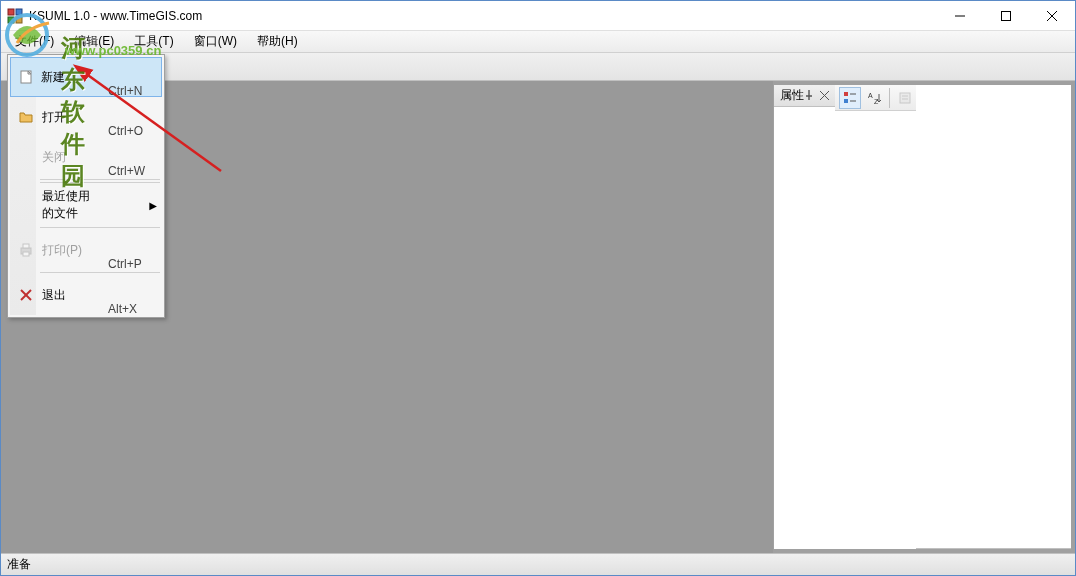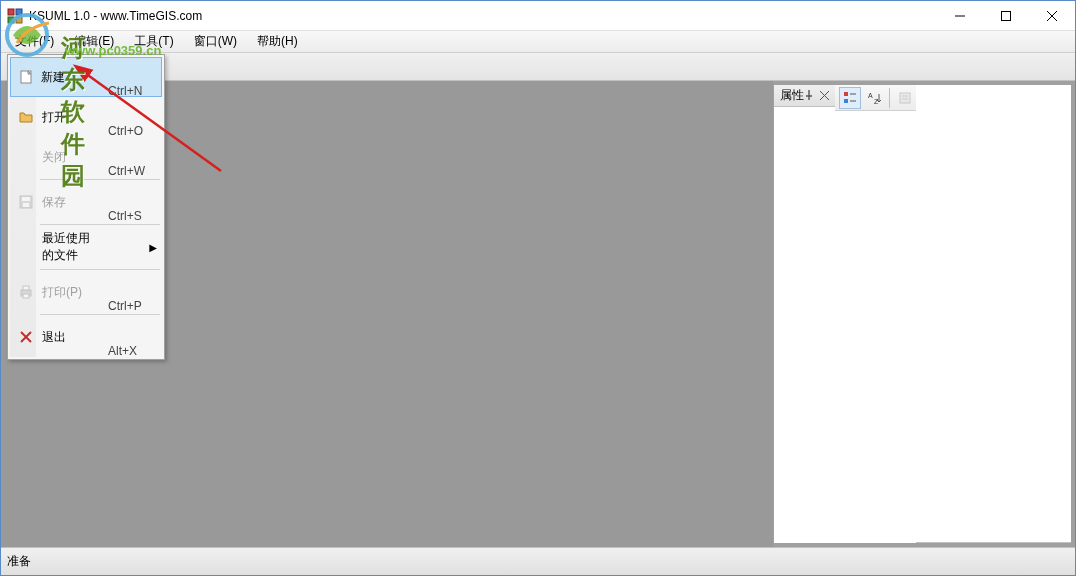--- a/index.html
+++ b/index.html
@@ -24,21 +24,21 @@
     .canvas-area { flex:1; background:#999999; }
     
     .props-panel { width: 298px; background:#fff; display:flex; flex-direction:row; border-left:1px solid #a0a0a0; margin:4px 4px 4px 0; }
     .props-header { height:22px; background:linear-gradient(#f0f0f0,#e0e0e0); display:flex; align-items:center; padding:0 6px; font-size:12px; border-bottom:1px solid #c0c0c0; }
     .props-header .title { flex:1; }
     .props-toolbar { height:26px; border-bottom:1px solid #d0d0d0; display:flex; align-items:center; padding-left:4px; gap:2px; background:linear-gradient(#f8f8f8,#ececec);}
     .props-btn { width:22px; height:22px; display:flex; align-items:center; justify-content:center; border:1px solid transparent; }
     .props-body { flex:1; background:#fff; border-bottom:1px solid #c0c0c0; }
     .props-desc { height:62px; background:#f0f0f0; }
     
-    .statusbar { height:28px; background:linear-gradient(#f0f0f0,#e0e0e0); display:flex; align-items:center; padding-left:6px; font-size:12px; border-top:1px solid #c0c0c0; }
+    .statusbar { height:22px; background:linear-gradient(#f0f0f0,#e0e0e0); display:flex; align-items:center; padding-left:6px; font-size:12px; border-top:1px solid #c0c0c0; }
     
     
     .dropdown { position:absolute; left:6px; top:53px; width:158px; background:#f5f5f5; border:1px solid #a0a0a0; box-shadow:2px 2px 4px rgba(0,0,0,0.25); z-index:100; font-size:12px; padding:2px; }
     .dd-row { height:40px; display:flex; align-items:center; padding:0 4px; position:relative; }
     .dd-row .icon-col { width:24px; display:flex; align-items:center; justify-content:center; }
     .dd-row .label-col { flex:1; padding-left:4px; }
     .dd-row .shortcut-col { width:50px; text-align:left; color:#444; padding-right:4px;margin-top:27px; }
     .dd-row .arrow-col { width:10px; text-align:center; font-size:10px; }
     .dd-row.highlighted { background:#cde6f7; border:1px solid #7eb4ea; padding:0 3px; }
     .dd-row.highlighted .icon-col{ width:23px; }
@@ -199,31 +199,20 @@
       </span>
       <span class="label-col">打开</span>
       <span class="shortcut-col">Ctrl+O</span>
     </div>
     <div class="dd-row disabled">
       <span class="icon-col"></span>
       <span class="label-col">关闭</span>
       <span class="shortcut-col">Ctrl+W</span>
     </div>
     <div class="dd-sep"></div>
-    <div class="dd-row disabled">
-      <span class="icon-col">
-        <svg width="16" height="16">
-            <rect x="2" y="2" width="12" height="12" fill="#c0c0c0" stroke="#999"></rect>
-            <rect x="4" y="3" width="8" height="4" fill="#fff"></rect>
-            <rect x="5" y="9" width="6" height="4" fill="#fff"></rect>
-          </svg>
-      </span>
-      <span class="label-col">保存</span>
-      <span class="shortcut-col">Ctrl+S</span>
-    </div>
     <div class="dd-sep"></div>
     <div class="dd-row">
       <span class="icon-col"></span>
       <span class="label-col">最近使用的文件</span>
       <span class="shortcut-col"></span>
       <span class="arrow-col">▶</span>
     </div>
     <div class="dd-sep"></div>
     <div class="dd-row disabled">
       <span class="icon-col">

